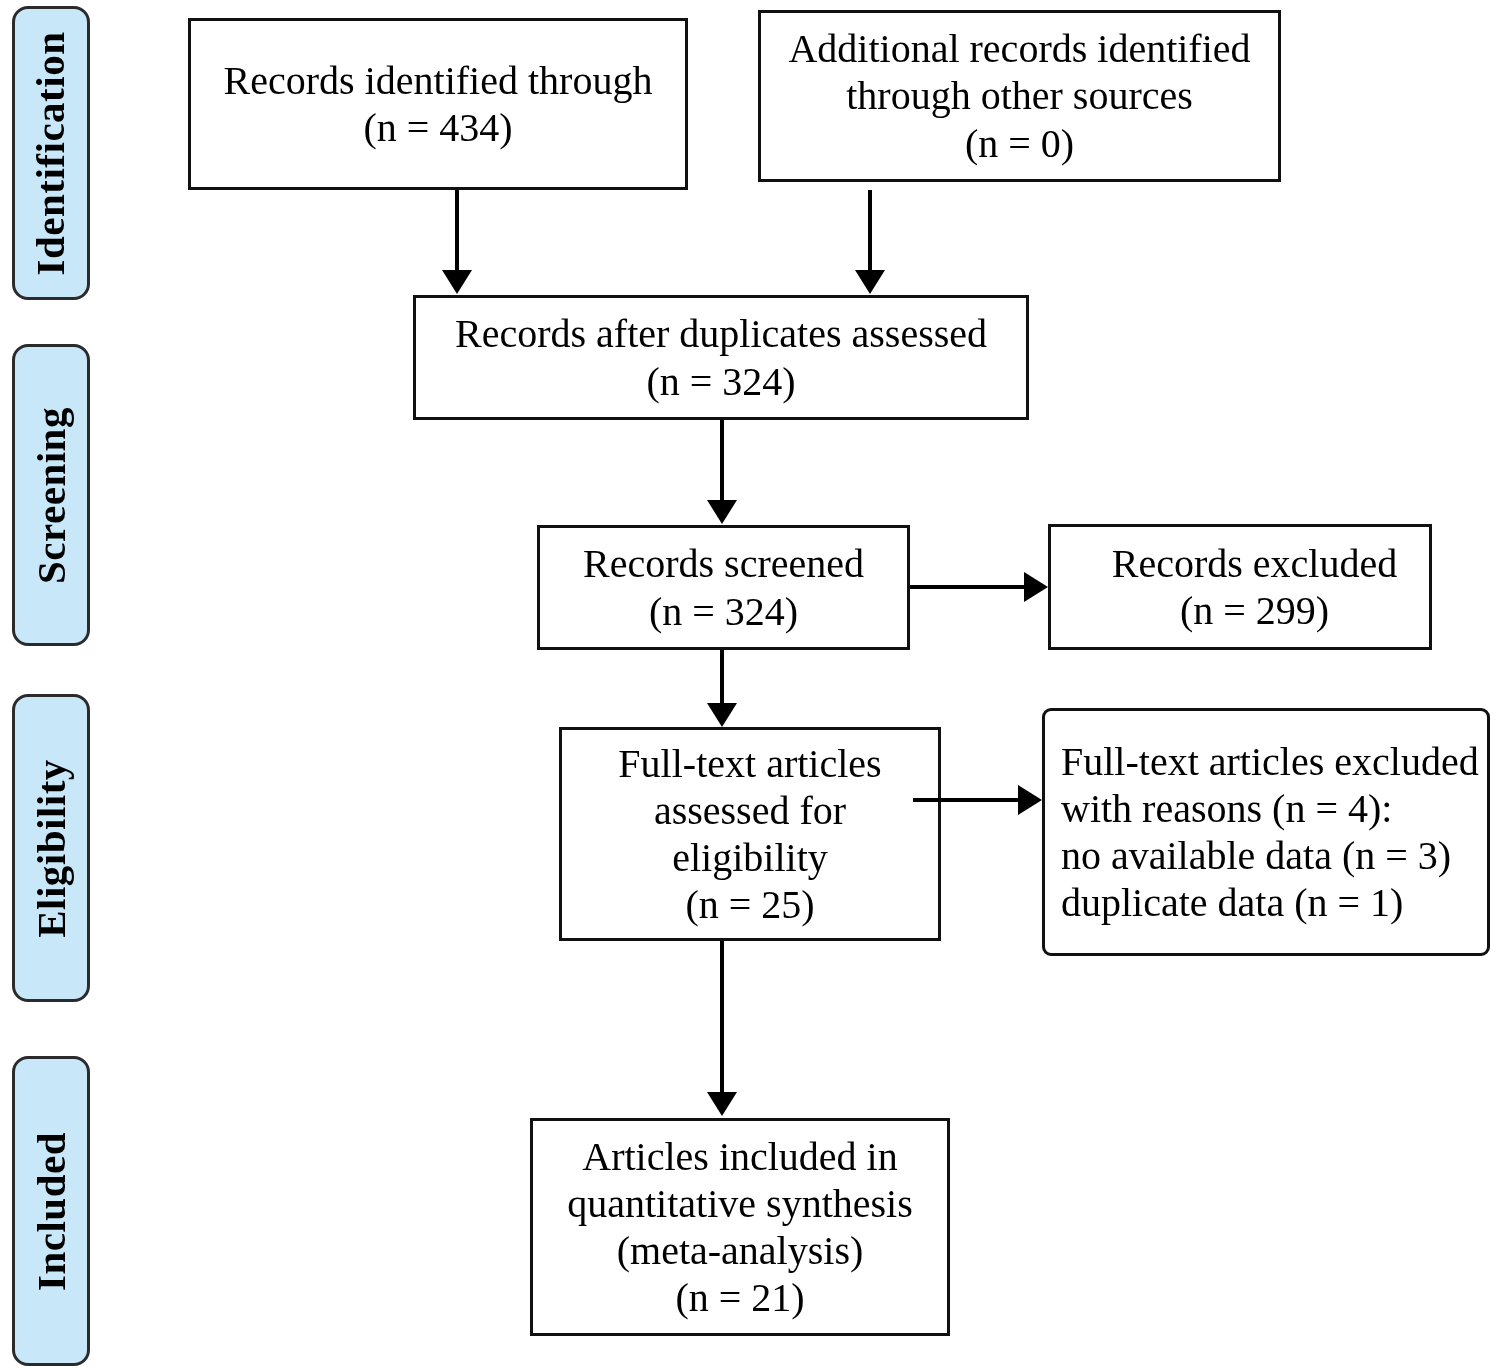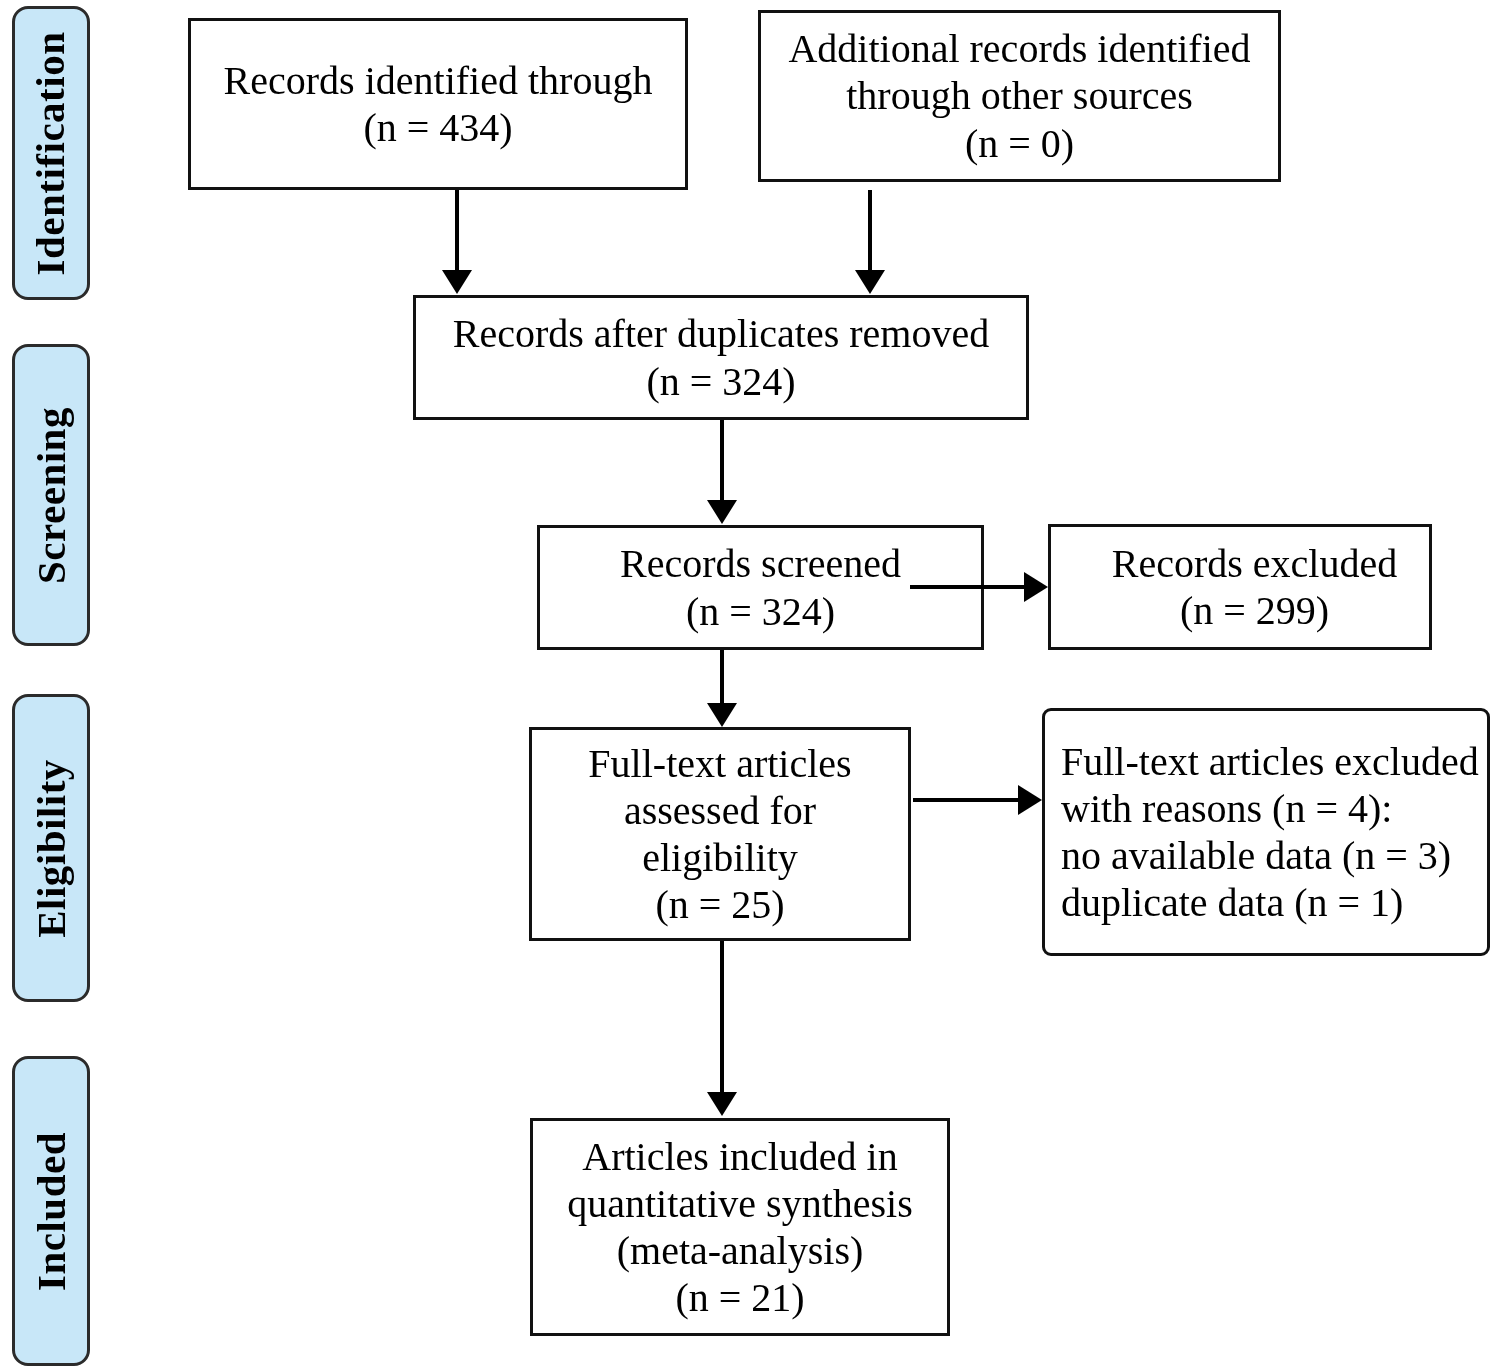--- a/index.html
+++ b/index.html
@@ -126,44 +126,44 @@
     <span class="line">(n = 0)</span>
   </div>
 
   <div class="conn-v" style="left:455px; top:190px; height:82px;"></div>
   <div class="arrow-down" style="left:442px; top:270px;"></div>
 
   <div class="conn-v" style="left:868px; top:190px; height:82px;"></div>
   <div class="arrow-down" style="left:855px; top:270px;"></div>
 
   <div class="flow-box" style="left:413px; top:295px; width:616px; height:125px;">
-    <span class="line">Records after duplicates removed</span>
+    <span class="line">Records after duplicates assessed</span>
     <span class="line">(n = 324)</span>
   </div>
 
   <div class="conn-v" style="left:720px; top:420px; height:82px;"></div>
   <div class="arrow-down" style="left:707px; top:500px;"></div>
 
-  <div class="flow-box" style="left:537px; top:525px; width:447px; height:125px;">
+  <div class="flow-box" style="left:537px; top:525px; width:373px; height:125px;">
     <span class="line">Records screened</span>
     <span class="line">(n = 324)</span>
   </div>
 
   <div class="flow-box" style="left:1048px; top:524px; width:384px; height:126px;padding-left:39px;">
     <span class="line">Records excluded</span>
     <span class="line">(n = 299)</span>
   </div>
 
   <div class="conn-h" style="left:910px; top:585px; width:118px;"></div>
   <div class="arrow-right" style="left:1024px; top:572px;"></div>
 
   <div class="conn-v" style="left:720px; top:650px; height:55px;"></div>
   <div class="arrow-down" style="left:707px; top:703px;"></div>
 
-  <div class="flow-box" style="left:529px; top:727px; width:382px; height:214px;">
+  <div class="flow-box" style="left:559px; top:727px; width:382px; height:214px;">
     <span class="line">Full-text articles</span>
     <span class="line">assessed for</span>
     <span class="line">eligibility</span>
     <span class="line">(n = 25)</span>
   </div>
 
   <div class="flow-box left-align" style="left:1042px; top:708px; width:448px; height:248px;border-radius:9px;">
     <span class="line">Full-text articles excluded</span>
     <span class="line">with reasons (n = 4):</span>
     <span class="line">no available data (n = 3)</span>

